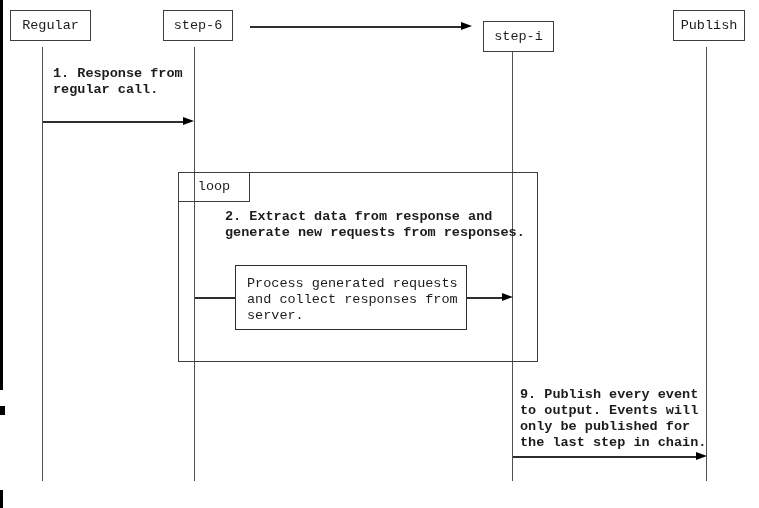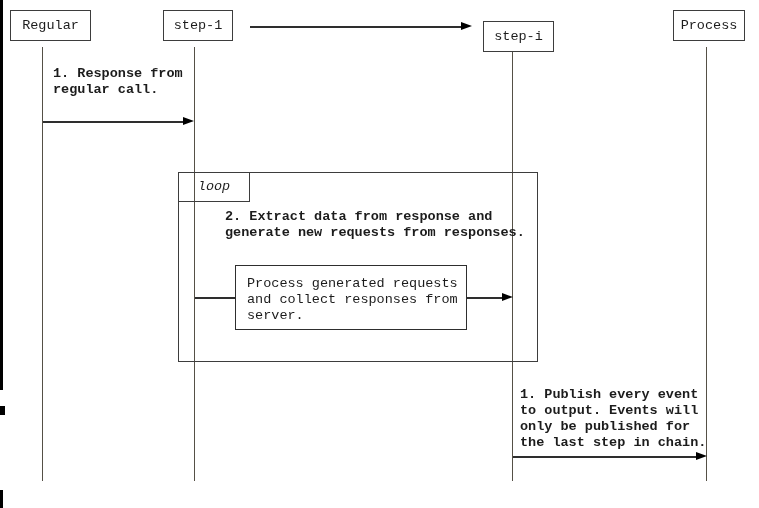--- a/index.html
+++ b/index.html
@@ -68,21 +68,20 @@
     left: 0;
     top: 0;
     width: 71px;
     height: 29px;
     border-right: 1.4px solid #3d3d3d;
     border-bottom: 1.4px solid #3d3d3d;
     box-sizing: border-box;
     display: flex;
     align-items: center;
     justify-content: center;
-    font-style: italic;
   }
   .process-box {
     position: absolute;
     left: 235px;
     top: 265px;
     width: 232px;
     height: 65px;
     border: 1.5px solid #2e2e2e;
     box-sizing: border-box;
     background: #ffffff;
@@ -105,27 +104,27 @@
 
   <div class="vline" style="left:42px;"></div>
   <div class="vline" style="left:194px;"></div>
   <div class="vline" style="left:512px;"></div>
   <div class="vline" style="left:706px;"></div>
 
   <div class="actor-box" style="left:10px;  width:81px;">
     <span>Regular</span>
   </div>
   <div class="actor-box" style="left:163px; width:70px;">
-    <span>step-1</span>
+    <span>step-6</span>
   </div>
   <div class="actor-box" style="left:483px; width:71px;margin-top:11px;">
     <span>step-i</span>
   </div>
   <div class="actor-box" style="left:673px; width:72px;">
-    <span>Process</span>
+    <span>Publish</span>
   </div>
 
   <div class="hline" style="left:250px; top:26px; width:211px;"></div>
   <div class="arrowhead-right" style="left:461px; top:22px;"></div>
 
   <div class="msg-text" style="left:53px; top:66px;">1. Response from
 regular call.</div>
   <div class="hline" style="left:43px; top:121px; width:140px;"></div>
   <div class="arrowhead-right" style="left:183px; top:117px;"></div>
 
@@ -138,20 +137,20 @@
   <div class="msg-text" style="left:205px; top:209px;margin-left:20px;">2. Extract data from response and
 generate new requests from responses.</div>
 
   <div class="hline" style="left:195px; top:297px; width:40px;"></div>
   <div class="process-box">Process generated requests
 and collect responses from
 server.</div>
   <div class="hline" style="left:467px; top:297px; width:36px;"></div>
   <div class="arrowhead-right" style="left:502px; top:293px;"></div>
 
-  <div class="msg-text" style="left:520px; top:387px;">1. Publish every event
+  <div class="msg-text" style="left:520px; top:387px;">9. Publish every event
 to output. Events will
 only be published for
 the last step in chain.</div>
   <div class="hline" style="left:513px; top:456px; width:184px;"></div>
   <div class="arrowhead-right" style="left:696px; top:452px;"></div>
 
 </div>
 
 </body></html>

